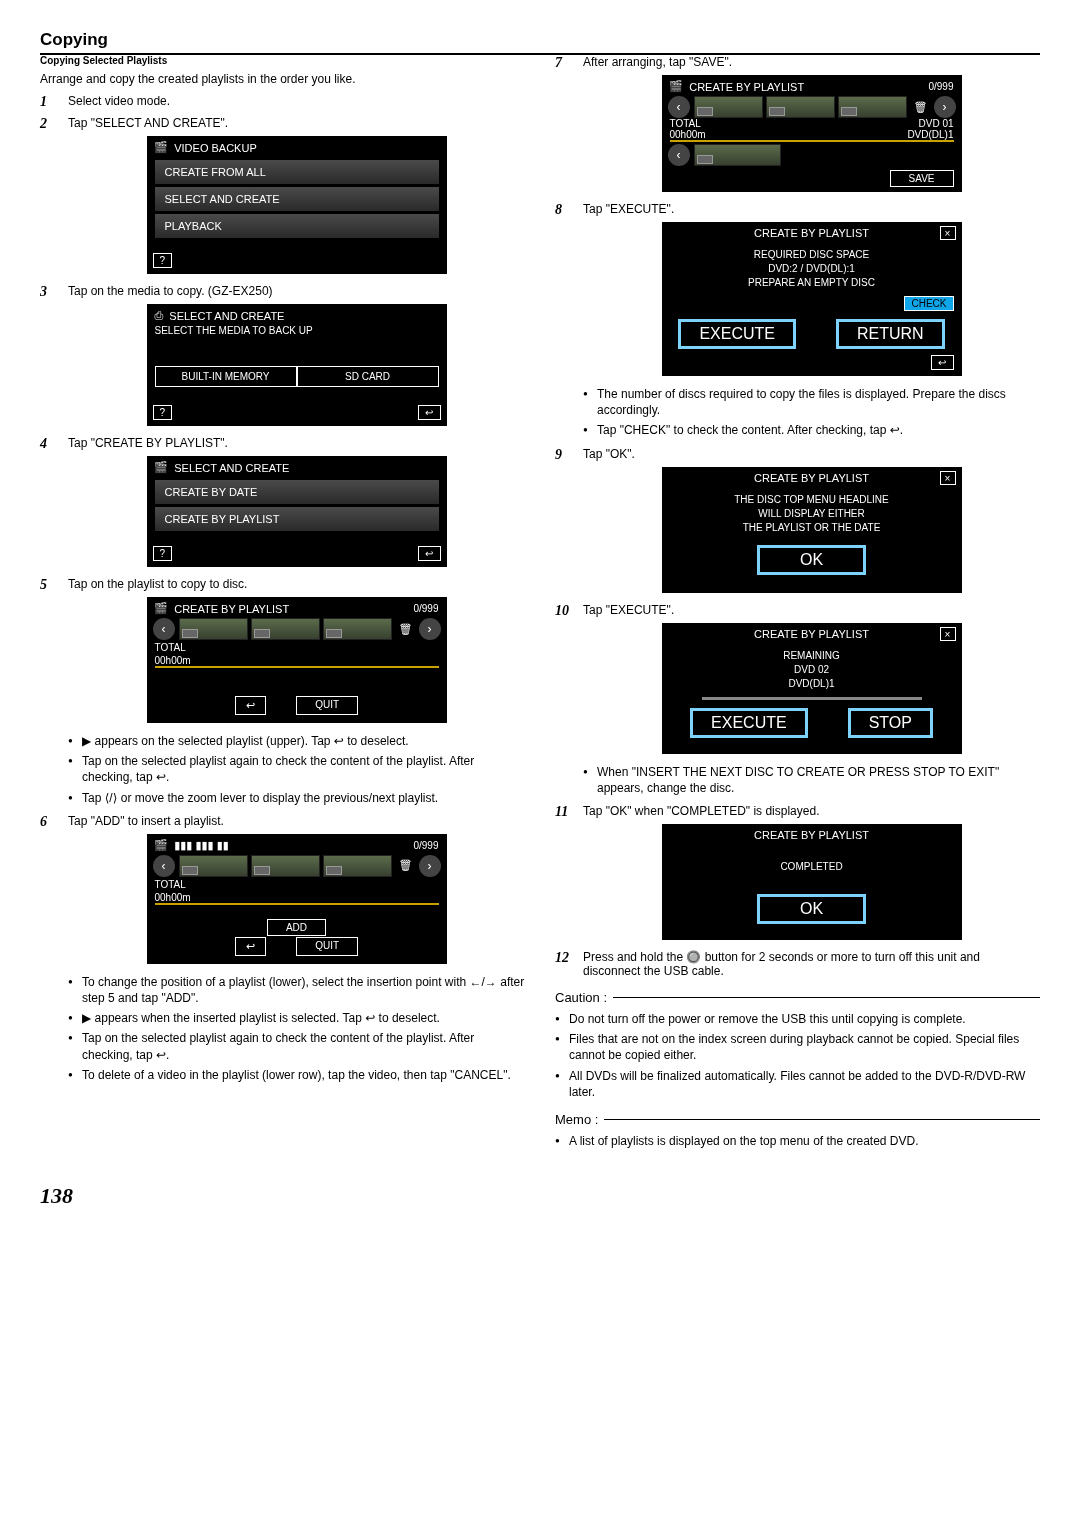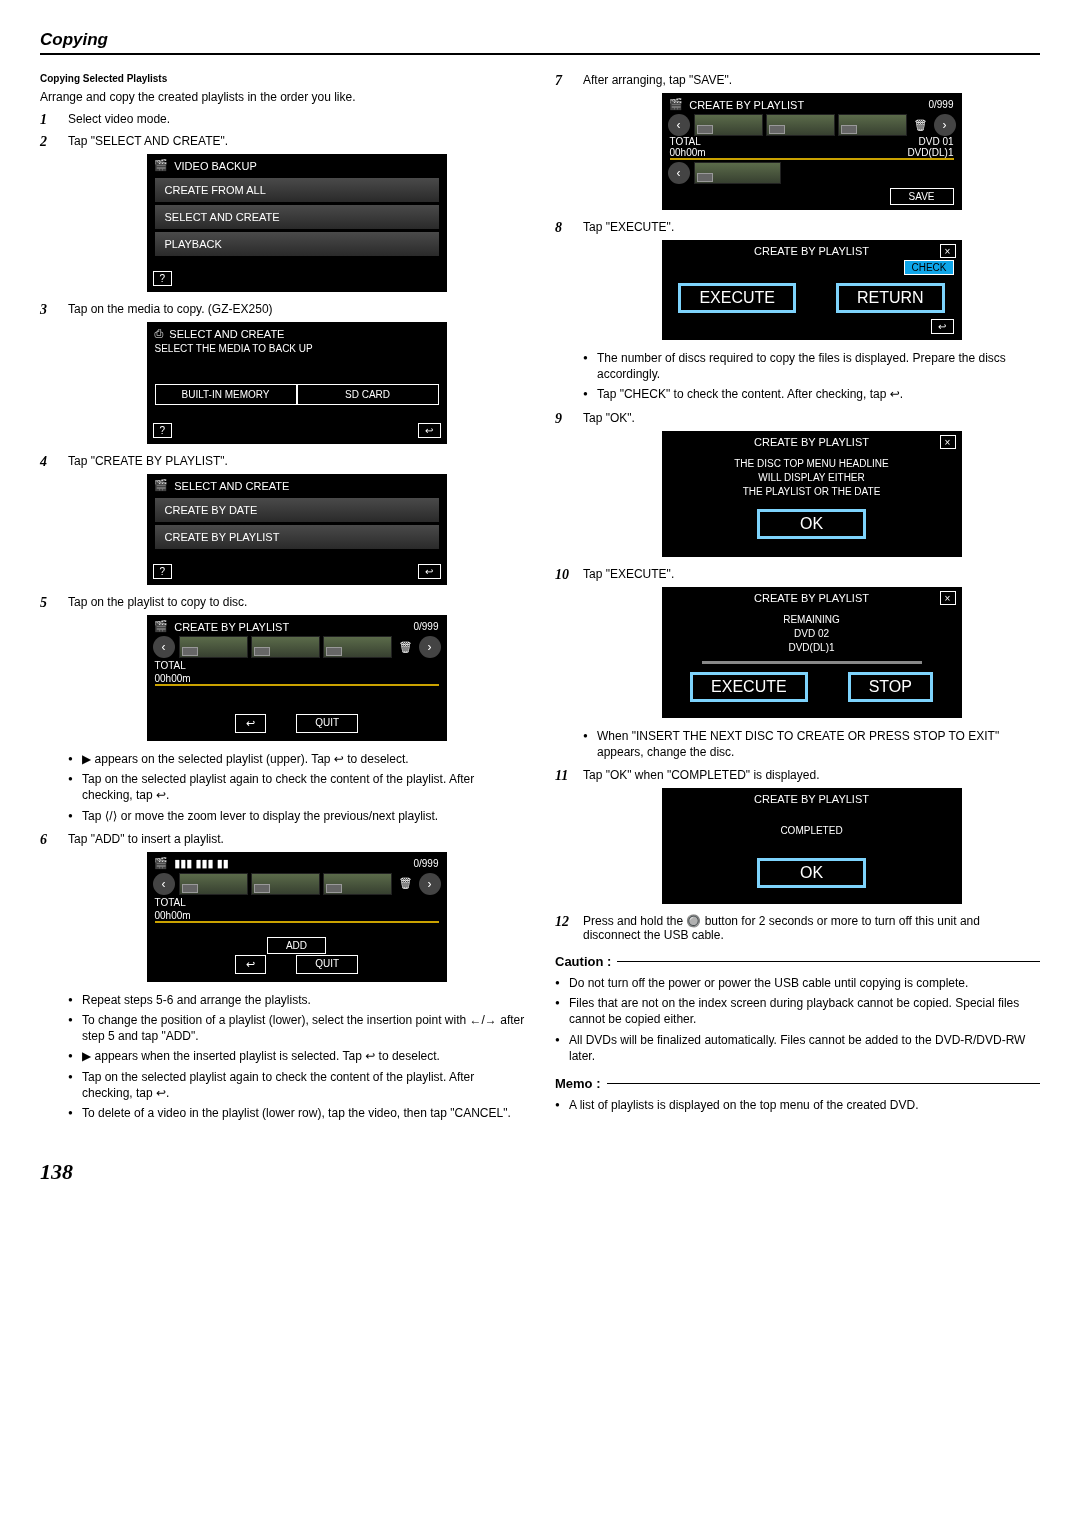--- a/index.html
+++ b/index.html
@@ -10,22 +10,20 @@
     background: #fff;
     margin: 0;
     padding: 30px 40px;
     width: 1080px;
   }
   .page-title {
     font-weight: bold;
     font-size: 17px;
     border-bottom: 2px solid #000;
     padding-bottom: 3px;
-    margin-bottom: 18px;
-    font-style: italic;
   }
   .columns {
     display: flex;
     gap: 30px;
   }
   .col {
     flex: 1;
   }
   .subtitle {
     font-weight: bold;
@@ -171,21 +169,21 @@
   .corner-btn {
     position:absolute; right:6px; top:4px; border:1px solid #fff;
     width:16px; height:14px; font-size:10px; text-align:center; line-height:13px;
   }
   .msg-center { text-align:center; padding:6px 4px; line-height:1.4; font-size:10px; }
   .check-row { text-align:right; padding:0 8px 4px 8px; }
   .two-btn-row { display:flex; gap:40px; justify-content:center; padding:4px 0 6px 0;}
   .two-btn-row .b { border:3px solid #7dd3fc; padding:3px 18px; font-size:16px; }
   .return-row { text-align:right; padding:0 8px 6px 8px; }
   .caution-heading, .memo-heading {
-    font-weight:bold; font-size:13px; margin-top:12px; margin-bottom:4px;
+    font-weight:normal; font-size:13px; margin-top:12px; margin-bottom:4px;
     display:flex; align-items:center; gap:6px;
   }
   .caution-heading::after, .memo-heading::after {
     content:""; flex:1; height:1px; background:#000;
   }
   .page-num {
     font-weight:bold; font-style:italic; font-family:Georgia,serif;
     font-size:22px; margin-top:30px;
   }
   .save-row { text-align:right; padding:4px 8px 8px 8px;}
@@ -328,21 +326,20 @@
         <div style="height:14px;"></div>
         <div style="text-align:center; padding:2px 0;">
           <span class="btn-outline">ADD</span>
         </div>
         <div class="btn-row" style="padding-top:2px;">
           <span class="btn-back">↩</span>
           <span class="btn-outline">QUIT</span>
         </div>
       </div>
       <ul class="bullets">
-        <li>Repeat steps 5-6 and arrange the playlists.</li>
         <li>To change the position of a playlist (lower), select the insertion point with ←/→ after step 5 and tap "ADD".</li>
         <li>▶ appears when the inserted playlist is selected. Tap ↩ to deselect.</li>
         <li>Tap on the selected playlist again to check the content of the playlist. After checking, tap ↩.</li>
         <li>To delete of a video in the playlist (lower row), tap the video, then tap "CANCEL".</li>
       </ul>
     </li>
   </ol>
 </div>
 
 <div class="col right">
@@ -388,20 +385,25 @@
       </div>
     </li>
 
     <li>
       <div>Tap "EXECUTE".</div>
       <div class="screen">
         <div class="screen-title-bar">
           <span class="t" style="text-align:center;">CREATE BY PLAYLIST</span>
         </div>
         <span class="corner-btn">×</span>
+        <div class="msg-center">
+          <div>REQUIRED DISC SPACE</div>
+          <div>DVD:2 / DVD(DL):1</div>
+          <div>PREPARE AN EMPTY DISC</div>
+        </div>
         <div class="check-row"><span class="boxbtn" style="background:#0ea5e9;color:#000;">CHECK</span></div>
         <div class="two-btn-row">
           <span class="b">EXECUTE</span>
           <span class="b">RETURN</span>
         </div>
         <div class="return-row"><span class="boxbtn">↩</span></div>
       </div>
       <ul class="bullets">
         <li>The number of discs required to copy the files is displayed. Prepare the discs accordingly.</li>
         <li>Tap "CHECK" to check the content. After checking, tap ↩.</li>
@@ -471,21 +473,21 @@
 
     <li>
       <span>Press and hold the 🔘 button for 2 seconds or more to turn off this unit and disconnect the USB cable.</span>
     </li>
   </ol>
 
   <div class="caution-heading">
         <span>Caution :</span>
       </div>
   <ul class="bullets">
-    <li>Do not turn off the power or power the USB cable until copying is complete.</li>
+    <li>Do not turn off the power or remove the USB this until copying is complete.</li>
     <li>Files that are not on the index screen during playback cannot be copied. Special files cannot be copied either.</li>
     <li>All DVDs will be finalized automatically. Files cannot be added to the DVD-R/DVD-RW later.</li>
   </ul>
 
   <div class="memo-heading">
         <span>Memo :</span>
       </div>
   <ul class="bullets">
     <li>A list of playlists is displayed on the top menu of the created DVD.</li>
   </ul>

